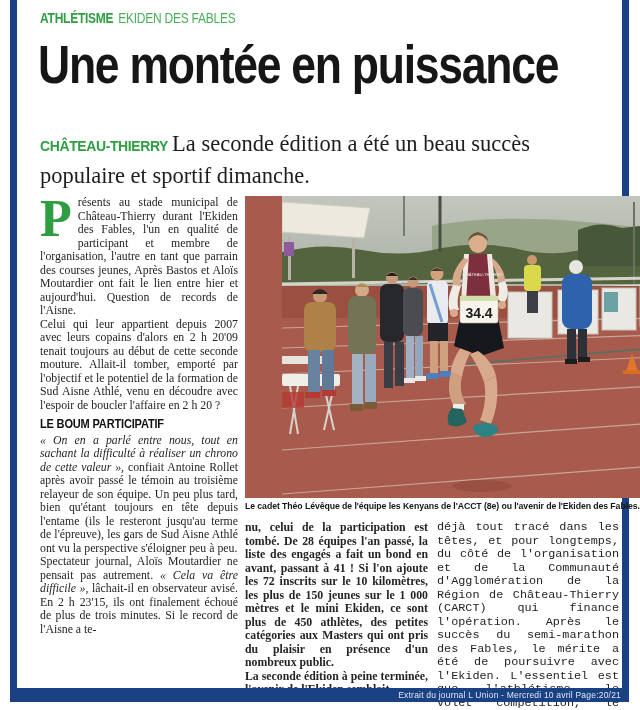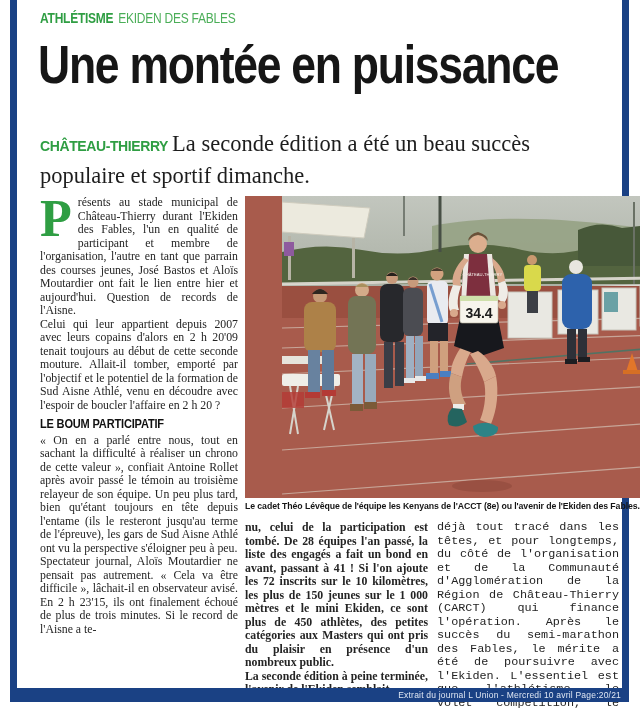--- a/index.html
+++ b/index.html
@@ -27,21 +27,21 @@
 
   .bodytext{font-size:11.8px;line-height:13.5px;text-align:justify;color:#242424;}
   .bodytext p{margin:0;}
   .col1{position:absolute;left:40px;top:196px;width:198px;}
   .col2{position:absolute;left:245px;top:521px;width:183px;font-weight:bold;}
   .col3{position:absolute;left:437px;top:521px;width:182px;font-family:Liberation Mono, monospace;}
   .dropcap{float:left;font-family:"Liberation Serif",serif;font-weight:700;color:#2f9e43;
         font-size:52px;line-height:41px;padding:2px 6px 0 0;}
   .subhead{font-family:"Liberation Sans",sans-serif;font-weight:700;font-size:12px;color:#111;
         letter-spacing:-.2px;margin:6px 0 2px 0;text-align:left;transform:scaleX(.92);transform-origin:left;}
-  .it{}
+  .it{font-style:italic;}
   .endmark{display:inline-block;width:6px;height:6px;background:#2f9e43;margin-left:3px;}
 
   .photo{position:absolute;left:245px;top:196px;width:374px;height:302px;background:#a85b4c;overflow:hidden;padding-left:37px;}
   .photo svg{display:block;width:100%;height:100%;}
   .caption{position:absolute;left:245px;top:500px;width:405px;font-family:"Liberation Sans",sans-serif;
         font-weight:700;font-size:9.5px;color:#151515;white-space:nowrap;
         transform:scaleX(.92);transform-origin:left top;letter-spacing:-.1px;}
 </style>
 </head>
 <body>
@@ -55,21 +55,21 @@
     <span>ATHLÉTISME</span><span class="topic">EKIDEN DES FABLES</span>
   </div>
 
   <h1 class="headline" style="margin:0;">Une montée en puissance</h1>
 
   <div class="standfirst">
     <span class="location">CHÂTEAU-THIERRY</span><span>La seconde édition a été un beau succès populaire et sportif dimanche.</span>
   </div>
 
   <div class="col1 bodytext">
-    <p><span class="dropcap">P</span><span>résents au stade municipal de Château-Thierry durant l'Ekiden des Fables, l'un en qualité de participant et membre de l'organisation, l'autre en tant que parrain des courses jeunes, José Bastos et Aloïs Moutardier ont fait le lien entre hier et aujourd'hui. Question de records de l'Aisne.</span></p>
+    <p><span class="dropcap">P</span><span>résents au stade municipal de Château-Thierry durant l'Ekiden des Fables, l'un en qualité de participant et membre de l'organisation, l'autre en tant que parrain des courses jeunes, Après Bastos et Aloïs Moutardier ont fait le lien entre hier et aujourd'hui. Question de records de l'Aisne.</span></p>
     <p>Celui qui leur appartient depuis 2007 avec leurs copains d'alors en 2 h 20'09 tenait toujours au début de cette seconde mouture. Allait-il tomber, emporté par l'objectif et le potentiel de la formation de Sud Aisne Athlé, venu en découdre avec l'espoir de boucler l'affaire en 2 h 20 ?</p>
     <div class="subhead">LE BOUM PARTICIPATIF</div>
     <p><span class="it">« On en a parlé entre nous, tout en sachant la difficulté à réaliser un chrono de cette valeur », </span><span>confiait Antoine Rollet après avoir passé le témoin au troisième relayeur de son équipe. Un peu plus tard, bien qu'étant toujours en tête depuis l'entame (ils le resteront jusqu'au terme de l'épreuve), les gars de Sud Aisne Athlé ont vu la perspective s'éloigner peu à peu.</span></p>
     <p><span>Spectateur journal, Aloïs Moutardier ne pensait pas autrement. </span><span class="it">« Cela va être difficile », </span><span>lâchait-il en observateur avisé. En 2 h 23'15, ils ont finalement échoué de plus de trois minutes. Si le record de l'Aisne a te-</span></p>
   </div>
 
   <div class="photo">
     <svg viewBox="0 0 374 302" preserveAspectRatio="none">
       <defs>
         <linearGradient id="skyg" x1="0" y1="0" x2="0" y2="1">

